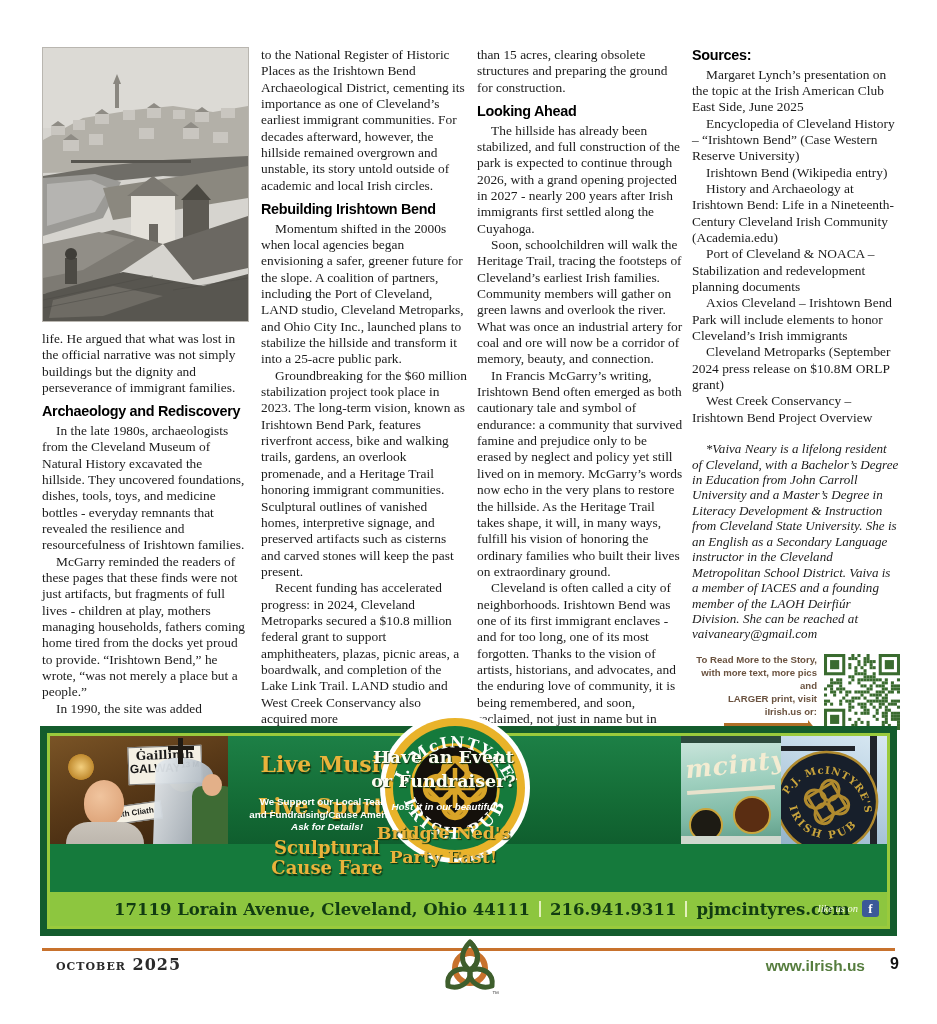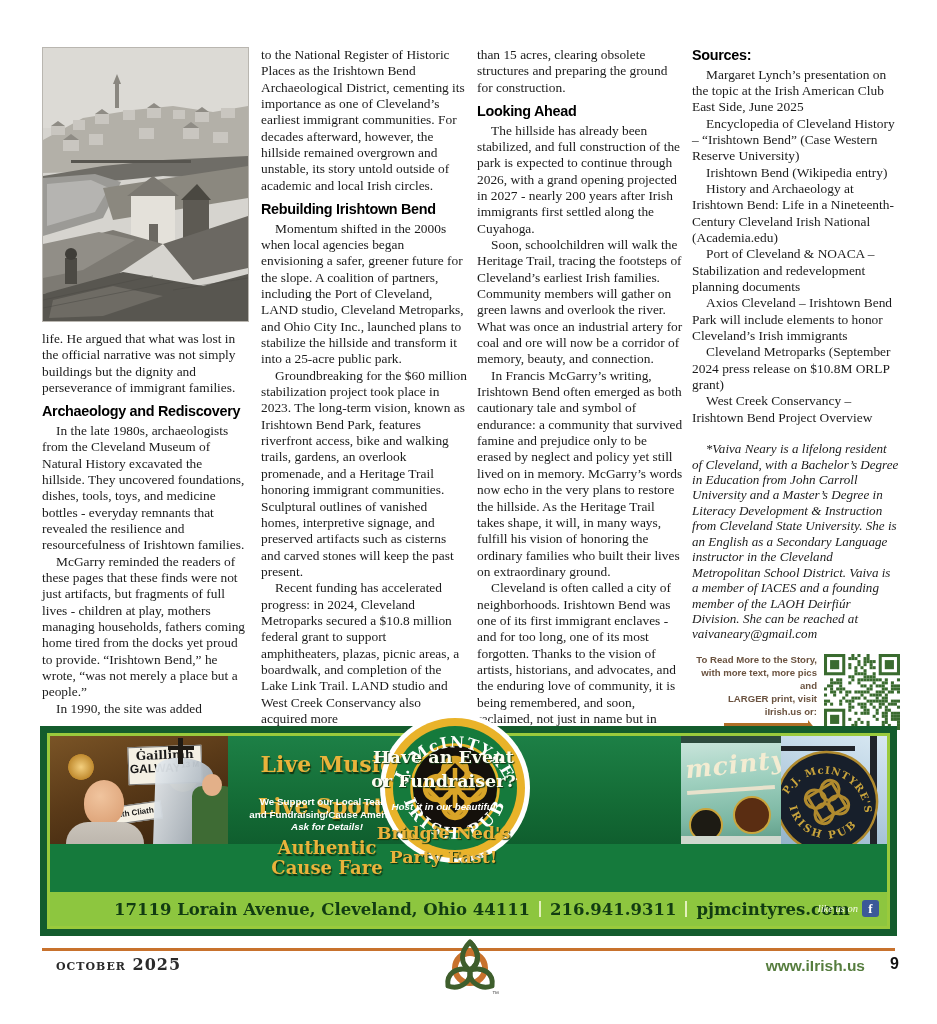--- a/index.html
+++ b/index.html
@@ -176,21 +176,21 @@
     <p>Soon, schoolchildren will walk the Heritage Trail, tracing the footsteps of Cleveland’s earliest Irish families. Community members will gather on green lawns and overlook the river. What was once an industrial artery for coal and ore will now be a corridor of memory, beauty, and connection.</p>
     <p>In Francis McGarry’s writing, Irishtown Bend often emerged as both cautionary tale and symbol of endurance: a community that survived famine and prejudice only to be erased by neglect and policy yet still lived on in memory. McGarry’s words now echo in the very plans to restore the hillside. As the Heritage Trail takes shape, it will, in many ways, fulfill his vision of honoring the ordinary families who built their lives on extraordinary ground.</p>
     <p>Cleveland is often called a city of neighborhoods. Irishtown Bend was one of its first immigrant enclaves - and for too long, one of its most forgotten. Thanks to the vision of artists, historians, and advocates, and the enduring love of community, it is being remembered, and soon, reclaimed, not just in name but in purpose.</p>
   </div>
 
   <div class="col" id="col4" style="left:692px;top:47px;width:208px;">
     <div class="head first">Sources:</div>
     <p class="src">Margaret Lynch’s presentation on the topic at the Irish American Club East Side, June 2025</p>
     <p class="src">Encyclopedia of Cleveland History – “Irishtown Bend” (Case Western Reserve University)</p>
     <p class="src">Irishtown Bend (Wikipedia entry)</p>
-    <p class="src">History and Archaeology at Irishtown Bend: Life in a Nineteenth-Century Cleveland Irish National (Academia.edu)</p>
+    <p class="src">History and Archaeology at Irishtown Bend: Life in a Nineteenth-Century Cleveland Irish Community (Academia.edu)</p>
     <p class="src">Port of Cleveland &amp; NOACA – Stabilization and redevelopment planning documents</p>
     <p class="src">Axios Cleveland – Irishtown Bend Park will include elements to honor Cleveland’s Irish immigrants</p>
     <p class="src">Cleveland Metroparks (September 2024 press release on $10.8M ORLP grant)</p>
     <p class="src">West Creek Conservancy – Irishtown Bend Project Overview</p>
     <div class="bio">
       <p>*Vaiva Neary is a lifelong resident of Cleveland, with a Bachelor’s Degree in Education from John Carroll University and a Master’s Degree in Literacy Development &amp; Instruction from Cleveland State University. She is an English as a Secondary Language instructor in the Cleveland Metropolitan School District. Vaiva is a member of IACES and a founding member of the LAOH Deirfiúr Division. She can be reached at vaivaneary@gmail.com</p>
     </div>
     <div class="readmore">
       <div class="rm-text">
         <div>To Read More to the Story,</div>
@@ -441,21 +441,21 @@
           <div style="position:absolute;left:128px;top:2px;width:5px;height:26px;background:#1e1a14;"></div>
           <div style="position:absolute;left:118px;top:10px;width:26px;height:4px;background:#1e1a14;"></div>
           <div style="position:absolute;right:-6px;bottom:0;width:42px;height:58px;background:#3e6b34;border-radius:10px 10px 0 0;"></div>
           <div style="position:absolute;right:6px;bottom:48px;width:20px;height:22px;border-radius:50%;background:#e3b089;"></div>
         </div>
 
         <div class="adcenter">
           <div class="feat celtic">
             <div class="f1">Live Music</div>
             <div class="f1">Live Sports</div>
-            <div class="f2" style="margin-top:10px;">Authentic</div>
+            <div class="f2" style="margin-top:10px;">Sculptural</div>
             <div class="f2">Cause Fare</div>
           </div>
           <div class="support">
             <div>We Support our Local Teams</div>
             <div>and Fundraising/Cause American</div>
             <div class="ask">Ask for Details!</div>
           </div>
 
           <div class="badge">
             <svg width="152" height="152" viewBox="0 0 152 152">

